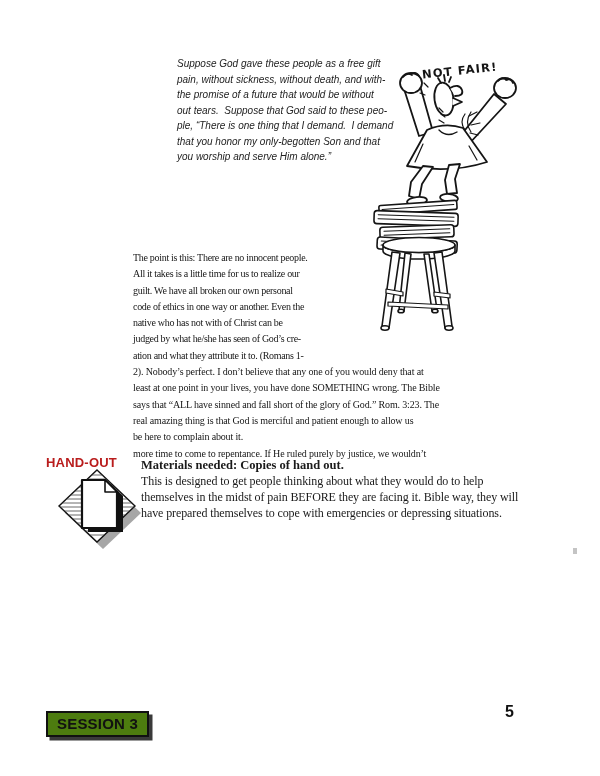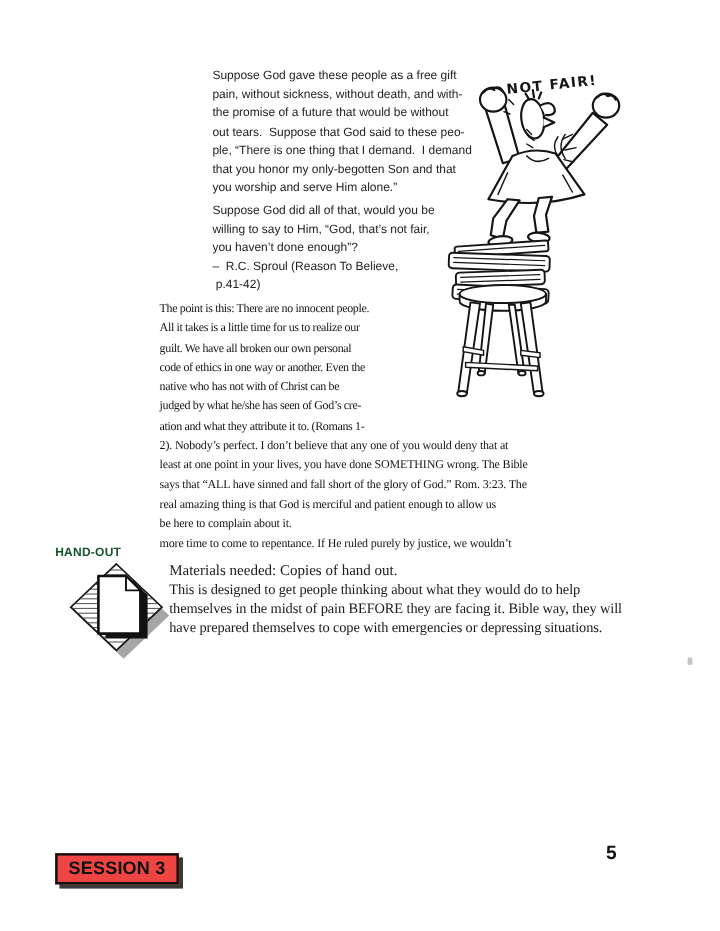--- a/index.html
+++ b/index.html
@@ -10,57 +10,57 @@
     font-family:"Liberation Serif", serif;
   }
   .line { white-space:pre; }
 
   
   .quote {
     position:absolute; left:177px;
     font-family:"Liberation Sans", sans-serif;
     font-size:10px; line-height:15.5px; color:#222;
   }
-  .quote-1 { top:56px; }
+  .quote-1 { top:56px;font-style:italic; }
   .quote-2 { top:168px; }
 
   
   .bodytext {
     position:absolute; left:133px; top:250px;
     font-family:"Liberation Serif", serif;
     font-size:10px; line-height:16.3px; color:#161616;
   }
   .bodytext .n { letter-spacing:-0.3px; }
   .bodytext .w { letter-spacing:-0.15px; }
 
   
   .handout-label {
     position:absolute; left:46px; top:455px;
     font-family:"Liberation Sans", sans-serif;
-    font-weight:bold; font-size:10px; letter-spacing:0.2px; color:#14532d;
+    font-weight:bold; font-size:13px; letter-spacing:0.2px; color:#b91c1c;
   }
   .handout-icon { position:absolute; left:55px; top:467px; }
   .handout-col { position:absolute; left:141px; top:455px; }
   .handout-title {
     font-family:"Liberation Sans", sans-serif;
     font-weight:bold; font-size:13px; line-height:17px; color:#111;
   }
   .handout-materials {
     font-family:"Liberation Serif", serif;
-    font-weight:normal; font-size:12.5px; line-height:16px; margin-top:12px;
+    font-weight:bold; font-size:12.5px; line-height:16px; margin-top:2px;
   }
   .handout-body {
     font-family:"Liberation Serif", serif;
     font-size:12px; line-height:15.8px; letter-spacing:-0.1px; margin-top:1px;
   }
 
   
   .session-badge {
     position:absolute; left:46px; top:711px;
-    display:inline-block; background:#ef4444;
+    display:inline-block; background:#4d7c0f;
     border:2.5px solid #111; box-shadow:3.5px 3.5px 0 #3a3a3a;
     padding:2px 9px 3px 9px;
     font-family:"Liberation Sans", sans-serif;
     font-weight:bold; font-size:15px; letter-spacing:0.2px; color:#111;
   }
   .page-number {
     position:absolute; left:505px; top:703px;
     font-family:"Liberation Sans", sans-serif;
     font-weight:bold; font-size:16px; color:#111;
   }
@@ -76,27 +76,20 @@
   <div class="quote quote-1">
     <div class="line">Suppose God gave these people as a free gift</div>
     <div class="line">pain, without sickness, without death, and with-</div>
     <div class="line">the promise of a future that would be without</div>
     <div class="line">out tears.  Suppose that God said to these peo-</div>
     <div class="line">ple, “There is one thing that I demand.  I demand</div>
     <div class="line">that you honor my only-begotten Son and that</div>
     <div class="line">you worship and serve Him alone.”</div>
   </div>
 
-  <div class="quote quote-2">
-    <div class="line">Suppose God did all of that, would you be</div>
-    <div class="line">willing to say to Him, “God, that’s not fair,</div>
-    <div class="line">you haven’t done enough”?</div>
-    <div class="line">–  R.C. Sproul (Reason To Believe,</div>
-    <div class="line"> p.41-42)</div>
-  </div>
 
   <svg class="cartoon" width="200" height="290" viewBox="0 0 200 290">
     <g fill="none" stroke="#151515" stroke-width="1.8" stroke-linecap="round" stroke-linejoin="round">
 
       <text x="57" y="23" transform="rotate(-6 90 20)" font-family="DejaVu Sans, sans-serif" font-size="11.5" font-weight="bold" letter-spacing="1.2" fill="#151515" stroke="none">NOT FAIR!</text>
 
       <polygon points="54,84 40,40 54,30 68,80" fill="#fff"></polygon>
       <polygon points="92,88 129,42 141,52 102,94" fill="#fff"></polygon>
 
       <g>

